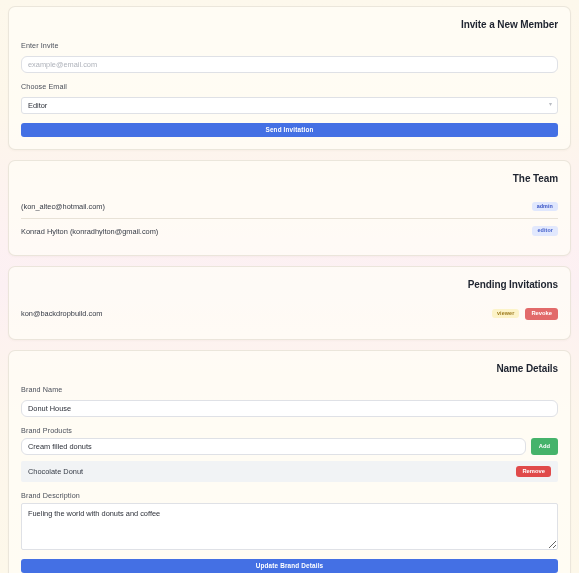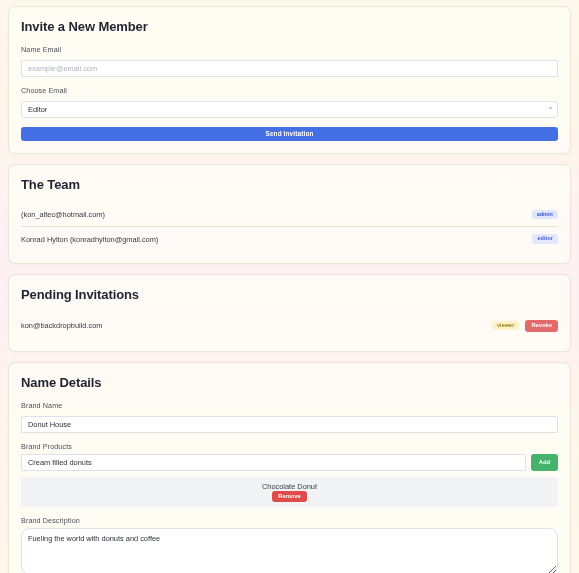--- a/index.html
+++ b/index.html
@@ -31,37 +31,38 @@
     gap: 10px;
   }
   .card {
     background: rgba(255,253,246,0.72);
     border: 1px solid rgba(228,222,210,0.75);
     border-radius: 7px;
     padding: 10px 12px 12px 12px;
     box-shadow: 0 1px 2px rgba(140,120,90,0.05);
   }
   .card-title {
-    font-size: 13px;
+    font-size: 10px;
     font-weight: bold;
     color: #1f2430;
     margin: 2px 0 11px 0;
     letter-spacing: -0.1px;
+    text-align: right;
   }
   .field-label {
     font-size: 7.2px;
     color: #4a4f5a;
     margin-bottom: 3px;
     letter-spacing: 0.1px;
   }
   .text-input {
     width: 100%;
     height: 17px;
     border: 1px solid #dfe1e6;
-    border-radius: 1px;
+    border-radius: 6px;
     background: #ffffff;
     font-size: 7.4px;
     color: #2b2f38;
     padding: 0 6px;
     font-family: "Liberation Sans", sans-serif;
     outline: none;
   }
   .text-input::placeholder { color: #aeb2ba; }
   .select-wrap { position: relative; }
   .select-input {
@@ -160,60 +161,59 @@
     cursor: pointer;
   }
   .product-item {
     display: flex;
     align-items: center;
     justify-content: space-between;
     background: #f1f3f5;
     border-radius: 2px;
     padding: 5px 7px;
     margin-top: 6px;
-    flex-direction: column;
   }
   .product-name { font-size: 7.4px; color: #343a45; }
   .btn-remove {
     background: #e04a4a;
     color: #ffffff;
     border: none;
     border-radius: 3px;
     font-size: 5.8px;
     font-weight: bold;
     font-family: "Liberation Sans", sans-serif;
     padding: 3px 6px;
     line-height: 1;
     cursor: pointer;
   }
   .textarea {
     width: 100%;
     height: 47px;
     border: 1px solid #dfe1e6;
-    border-radius: 9px;
+    border-radius: 2px;
     background: #ffffff;
     font-size: 7.4px;
     color: #2b2f38;
     padding: 5px 6px;
     font-family: "Liberation Sans", sans-serif;
     resize: vertical;
     outline: none;
     display: block;
   }
 </style>
 </head>
 <body>
 
 <div class="page">
 
   <section class="card">
     <div class="card-title">Invite a New Member</div>
 
     <div class="field-block">
-      <div class="field-label">Name Email</div>
+      <div class="field-label">Enter Invite</div>
       <input class="text-input" type="text" placeholder="example@email.com" style="">
     </div>
 
     <div class="field-block">
       <div class="field-label">Choose Email</div>
       <div class="select-wrap">
         <input class="select-input" type="text" readonly="" value="Editor" style="">
         <span class="chev">▾</span>
       </div>
     </div>

